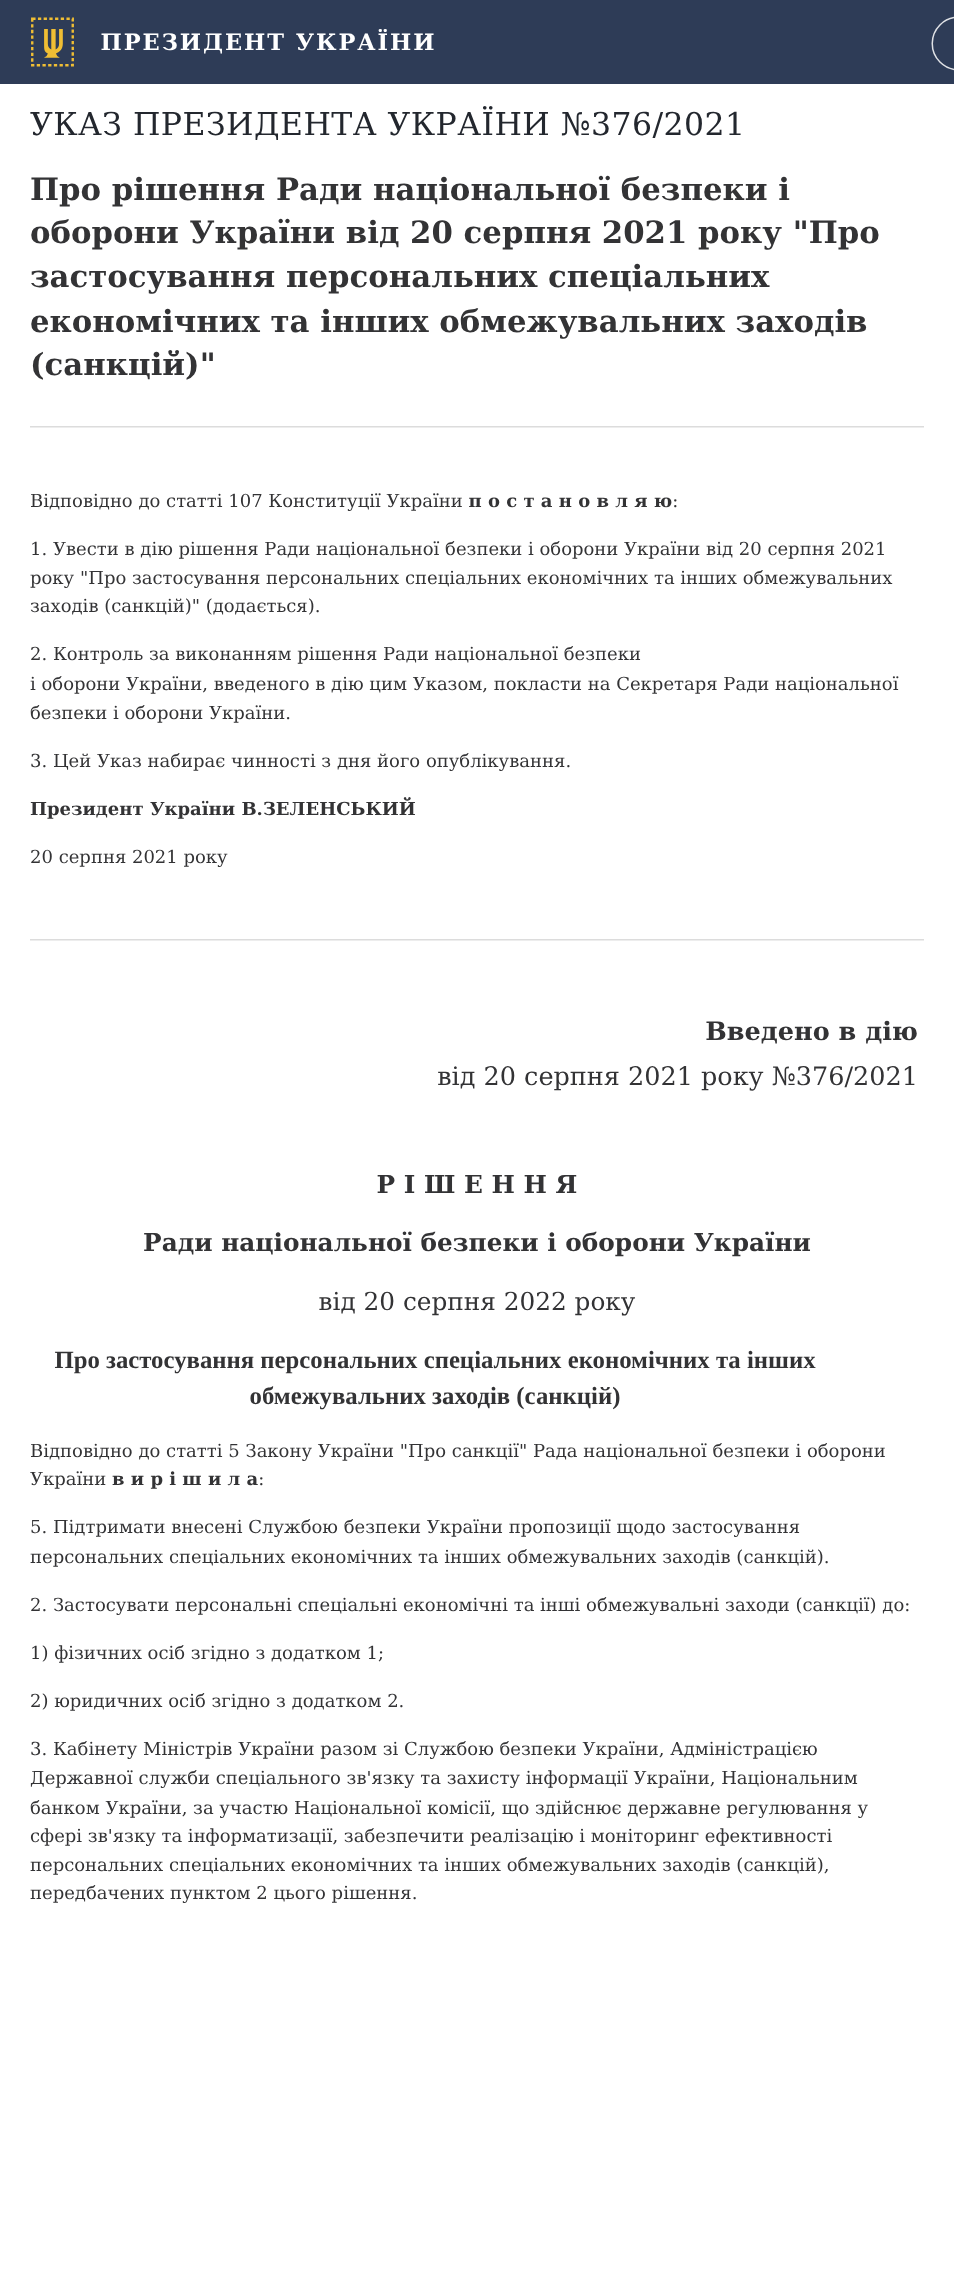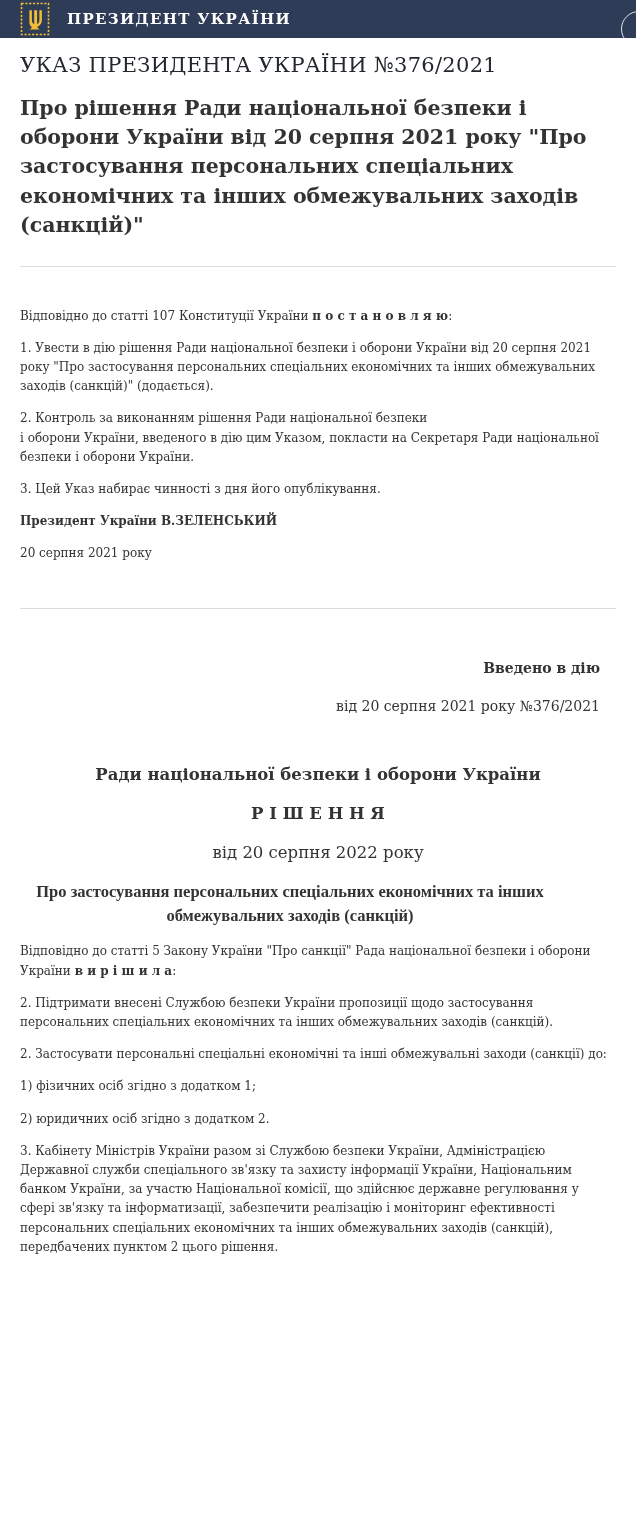--- a/index.html
+++ b/index.html
@@ -2,21 +2,21 @@
 <html lang="uk"><head>
 <meta charset="utf-8">
 <style>
   html,body{margin:0;padding:0;}
   body{
     width:636px;height:1514px;overflow:hidden;background:#ffffff;
     font-family:"DejaVu Serif","Liberation Serif",serif;color:#333335;
   }
   
   .topbar{
-    height:38px;background:#2e3c57;display:flex;align-items:center;
+    height:56px;background:#2e3c57;display:flex;align-items:center;
     padding:0 20px;position:relative;overflow:hidden;
   }
   .emblem{width:30px;height:34px;margin-right:17px;flex:0 0 auto;cursor:pointer;}
   .site-name{
     color:#ffffff;font-weight:bold;font-size:15px;letter-spacing:1.3px;cursor:pointer;
   }
   .search-circle{
     position:absolute;right:-21px;top:11px;width:34px;height:34px;
     border:1.5px solid rgba(255,255,255,.85);border-radius:50%;cursor:pointer;
   }
@@ -28,21 +28,21 @@
   }
   .subtitle{font-size:20.5px;line-height:1.42;margin:16px 0 0;color:#333335;font-weight:bold;}
   .divider{border:none;border-top:1px solid #dcdcdc;margin:0;}
   .div-1{margin-top:26px;}
   .div-2{margin-top:44px;}
   .body-p{font-size:12px;line-height:1.6;margin:0 0 13px;}
   .mt-lg{margin-top:40px;}
   .bold{font-weight:bold;}
   
   .enactment{text-align:right;margin-top:48px;}
-  .enactment p{margin:16px;font-size:14px;line-height:1.58;}
+  .enactment p{margin:4px;font-size:17px;line-height:1.58;}
   
   .decision-head{text-align:center;margin-top:46px;}
   .decision-head p{margin:0 0 15px;font-size:16.5px;line-height:1.45;}
   .decision-title{max-width:540px;margin-left:auto;margin-right:auto;font-family:Liberation Serif, serif;}
 </style>
 </head>
 <body>
 
 <header class="topbar">
   <div class="emblem">
@@ -76,27 +76,27 @@
   <p class="body-p">20 серпня 2021 року</p>
 
   <hr class="divider div-2">
 
   <div class="enactment">
     <p class="bold">Введено в дію</p>
     <p>від 20 серпня 2021 року №376/2021</p>
   </div>
 
   <div class="decision-head">
+    <p class="bold">Р І Ш Е Н Н Я</p>
     <p class="bold">Ради національної безпеки і оборони України</p>
-    <p class="bold">Р І Ш Е Н Н Я</p>
     <p>від 20 серпня 2022 року</p>
     <p class="bold decision-title">Про застосування персональних спеціальних економічних та інших обмежувальних заходів (санкцій)</p>
   </div>
 
   <p class="body-p"><span>Відповідно до статті 5 Закону України "Про санкції" Рада національної безпеки і оборони України </span><span class="bold">в и р і ш и л а</span><span>:</span></p>
 
-  <p class="body-p">2. Підтримати внесені Службою безпеки України пропозиції щодо застосування персональних спеціальних економічних та інших обмежувальних заходів (санкцій).</p>
+  <p class="body-p">5. Підтримати внесені Службою безпеки України пропозиції щодо застосування персональних спеціальних економічних та інших обмежувальних заходів (санкцій).</p>
   <p class="body-p">2. Застосувати персональні спеціальні економічні та інші обмежувальні заходи (санкції) до:</p>
   <p class="body-p">1) фізичних осіб згідно з додатком 1;</p>
   <p class="body-p">2) юридичних осіб згідно з додатком 2.</p>
   <p class="body-p">3. Кабінету Міністрів України разом зі Службою безпеки України, Адміністрацією Державної служби спеціального зв'язку та захисту інформації України, Національним банком України, за участю Національної комісії, що здійснює державне регулювання у сфері зв'язку та інформатизації, забезпечити реалізацію і моніторинг ефективності персональних спеціальних економічних та інших обмежувальних заходів (санкцій), передбачених пунктом 2 цього рішення.</p>
 
 </main>
 
 </body></html>

